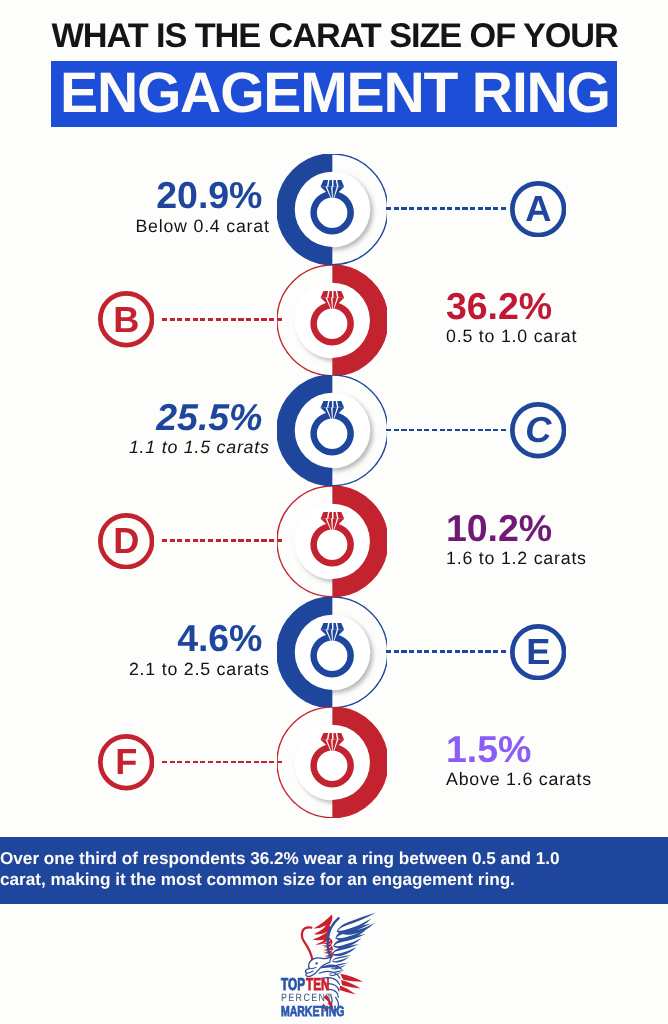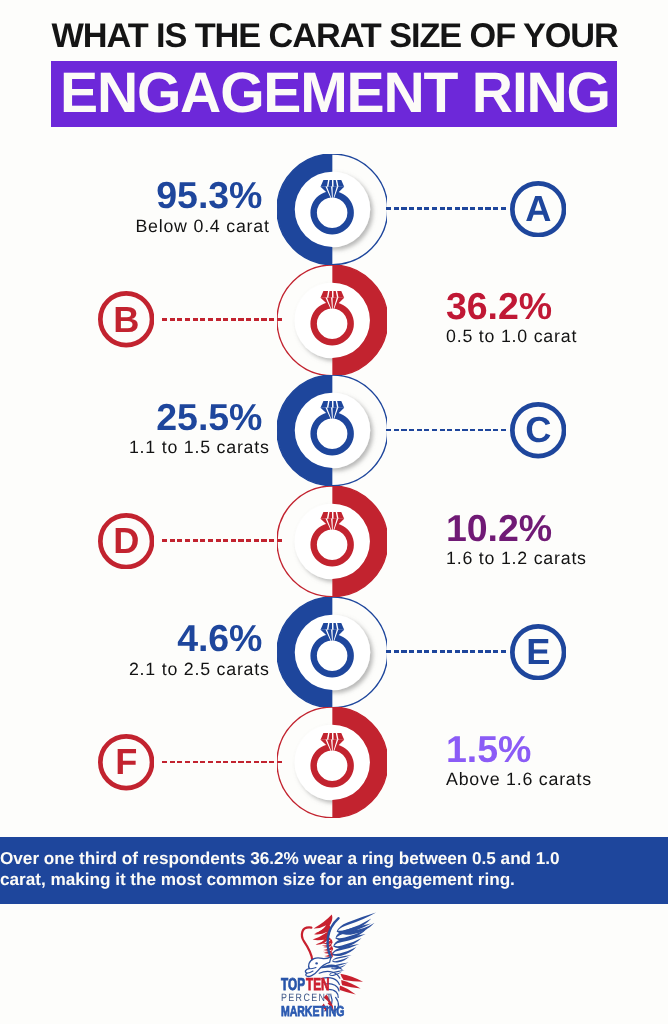--- a/index.html
+++ b/index.html
@@ -9,21 +9,21 @@
   .page{position:relative;width:668px;height:1024px;background:#fdfdfb;}
 
   
   .title1{
     position:absolute; left:51.5px; top:19px; width:600px;
     font-size:34.3px; font-weight:bold; color:#151515;
     letter-spacing:-1.07px; line-height:34px; white-space:nowrap;
   }
   .titlebar{
     position:absolute; left:51px; top:61px; width:566px; height:66px;
-    background:#6d28d9;
+    background:#1d4ed8;
   }
   .title2{
     position:absolute; left:9px; top:11.5px; width:600px;
     font-size:57.1px; font-weight:bold; color:#fcfbf7;
     letter-spacing:-1.2px; line-height:40px; white-space:nowrap;
   }
 
   
   .rows{position:absolute; left:0; top:0; width:668px; height:1024px;}
   .row{position:absolute; left:0; width:668px; height:112px;}
@@ -111,21 +111,21 @@
         <path d="M54,0 A54,54 0 0,0 54,108 L54,90.7 A36.7,36.7 0 0,1 54,17.299999999999997 Z" fill="#1e469c"></path>
         <g>
               <path d="M53.8,36.099999999999994 a21.2,21.2 0 1,0 0.01,0 z M53.8,42.4 a14.9,14.9 0 1,1 -0.01,0 z" fill="#1e469c" fill-rule="evenodd"></path>
               <path d="M45.3,25.4 L49.82,25.4 L48.68,31.9 L42.45,31.9 Z M51.22,25.4 L53.648,25.4 L53.762,31.9 L50.08,31.9 Z M55.048,25.4 L57.302,25.4 L58.613,31.9 L55.162,31.9 Z M58.702,25.4 L62.7,25.4 L65.55,31.9 L60.013,31.9 Z " fill="#1e469c"></path>
               <path d="M42.45,31.9 L65.55,31.9 L54.3,42.9 Z" fill="#1e469c"></path>
               <path d="M47.259,31.599999999999998 L48.729,31.599999999999998 L53.37,44 L52.73,44 Z M52.74525,31.599999999999998 L54.21525,31.599999999999998 L54.47,44 L53.83,44 Z M58.347,31.599999999999998 L59.817,31.599999999999998 L55.47,44 L54.83,44 Z " fill="#ffffff"></path>
             </g>
       </svg>
     </div>
         <div class="stat left">
-      <div class="pct" style="color:#1e469c">95.3%</div>
+      <div class="pct" style="color:#1e469c">20.9%</div>
       <div class="lbl">Below 0.4 carat</div>
     </div>
         <div class="conn" style="left:385.5px; width:121.3px; top:53.3px; background:repeating-linear-gradient(to right, #1e469c 0 5.2px, transparent 5.2px 7.65px);"></div>
         <div class="letter" style="left:509.8px; top:26.9px;">
       <svg width="56.4" height="56.4" viewBox="0 0 56.4 56.4">
         <circle cx="28.2" cy="28.2" r="25.85" fill="none" stroke="#1e469c" stroke-width="4.7"></circle>
       </svg>
       <span class="lchar" style="color:#1e469c">A</span>
     </div>
       </div>
@@ -153,21 +153,21 @@
       <div class="lbl">0.5 to 1.0 carat</div>
     </div>
         <div class="conn" style="left:161.5px; width:121.3px; top:53.3px; background:repeating-linear-gradient(to right, #c2232f 0 5.2px, transparent 5.2px 7.65px);"></div>
         <div class="letter" style="left:97.8px; top:26.9px;">
       <svg width="56.4" height="56.4" viewBox="0 0 56.4 56.4">
         <circle cx="28.2" cy="28.2" r="25.85" fill="none" stroke="#c2232f" stroke-width="4.7"></circle>
       </svg>
       <span class="lchar" style="color:#c2232f">B</span>
     </div>
       </div>
-      <div class="row" style="top: 375.3px;">
+      <div class="row" style="top: 375.3px; font-style: italic;">
     <div class="badge">
       <svg width="110.7" height="110.7" viewBox="0 0 108 108" aria-hidden="true">
         <defs>
           <filter id="sh2" x="-40%" y="-40%" width="190%" height="190%">
             <feDropShadow dx="2.6" dy="2.6" stdDeviation="2.2" flood-color="#7d7d7d" flood-opacity="0.55"></feDropShadow>
           </filter>
         </defs>
         <circle cx="54" cy="54" r="54" fill="none" stroke="#1e469c" stroke-width="1.35"></circle>
         <circle cx="54" cy="54" r="37.0" fill="#ffffff" filter="url(#sh2)"></circle>
         <path d="M54,0 A54,54 0 0,0 54,108 L54,90.7 A36.7,36.7 0 0,1 54,17.299999999999997 Z" fill="#1e469c"></path>

